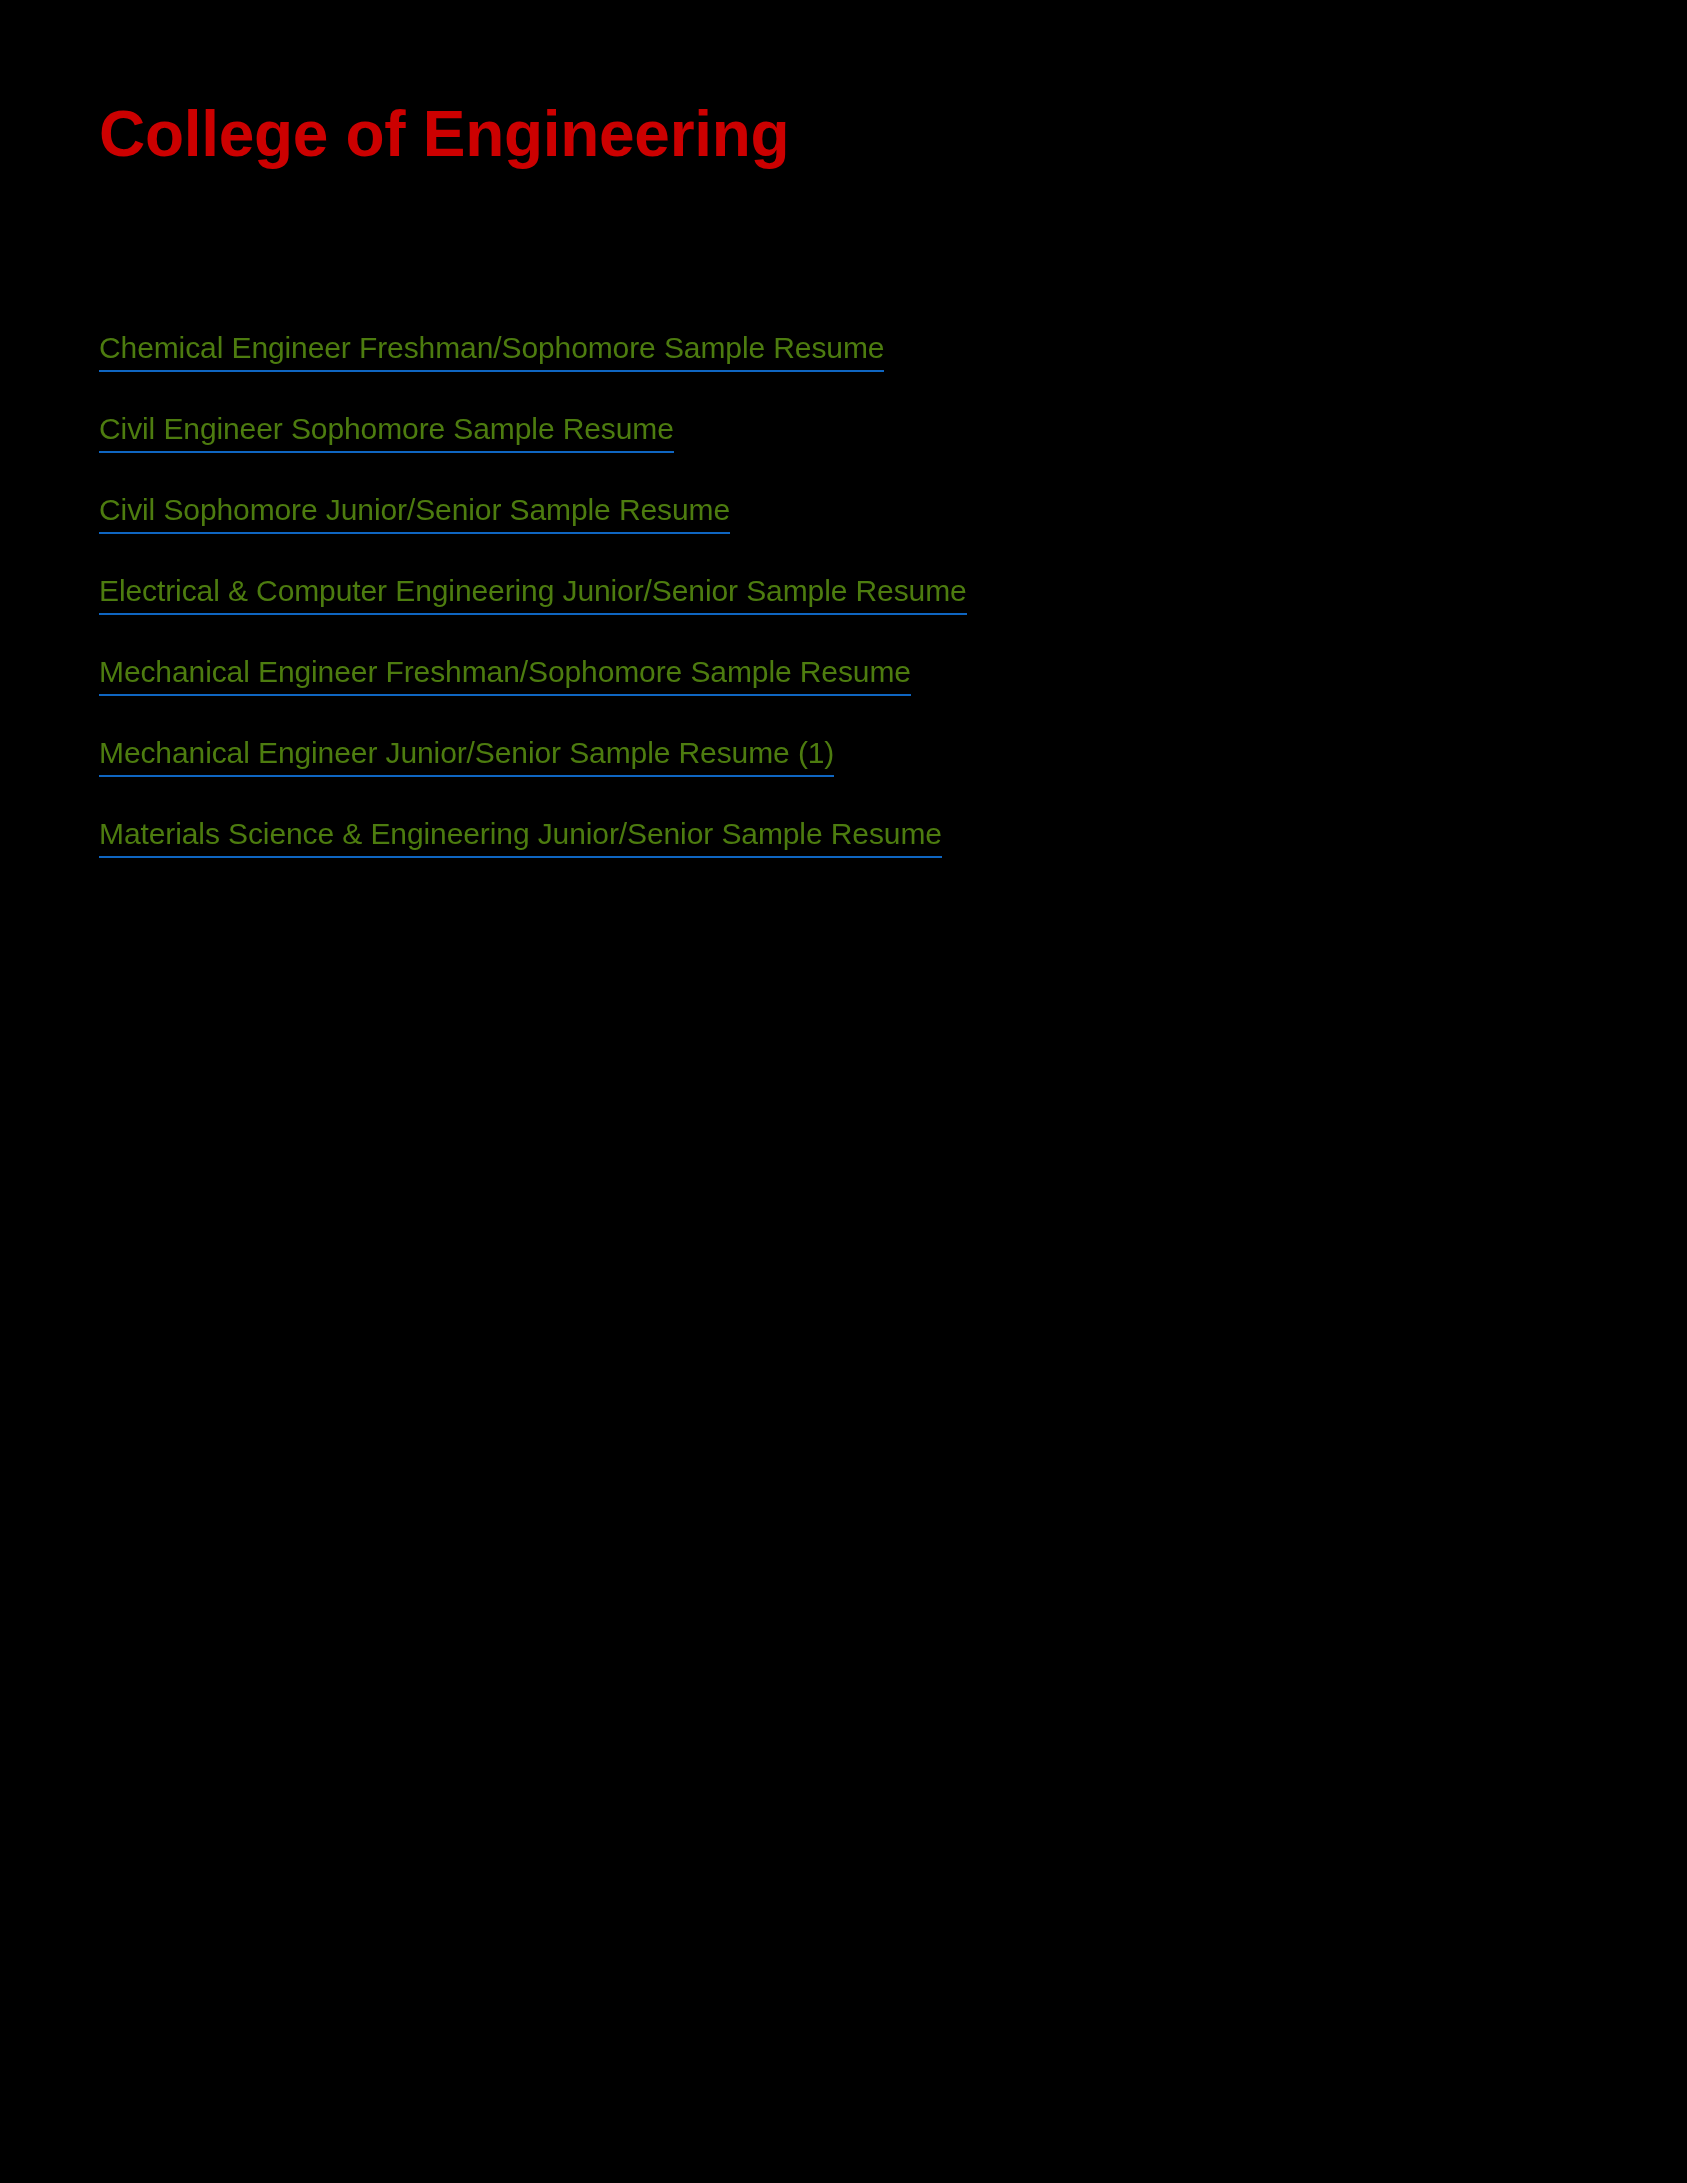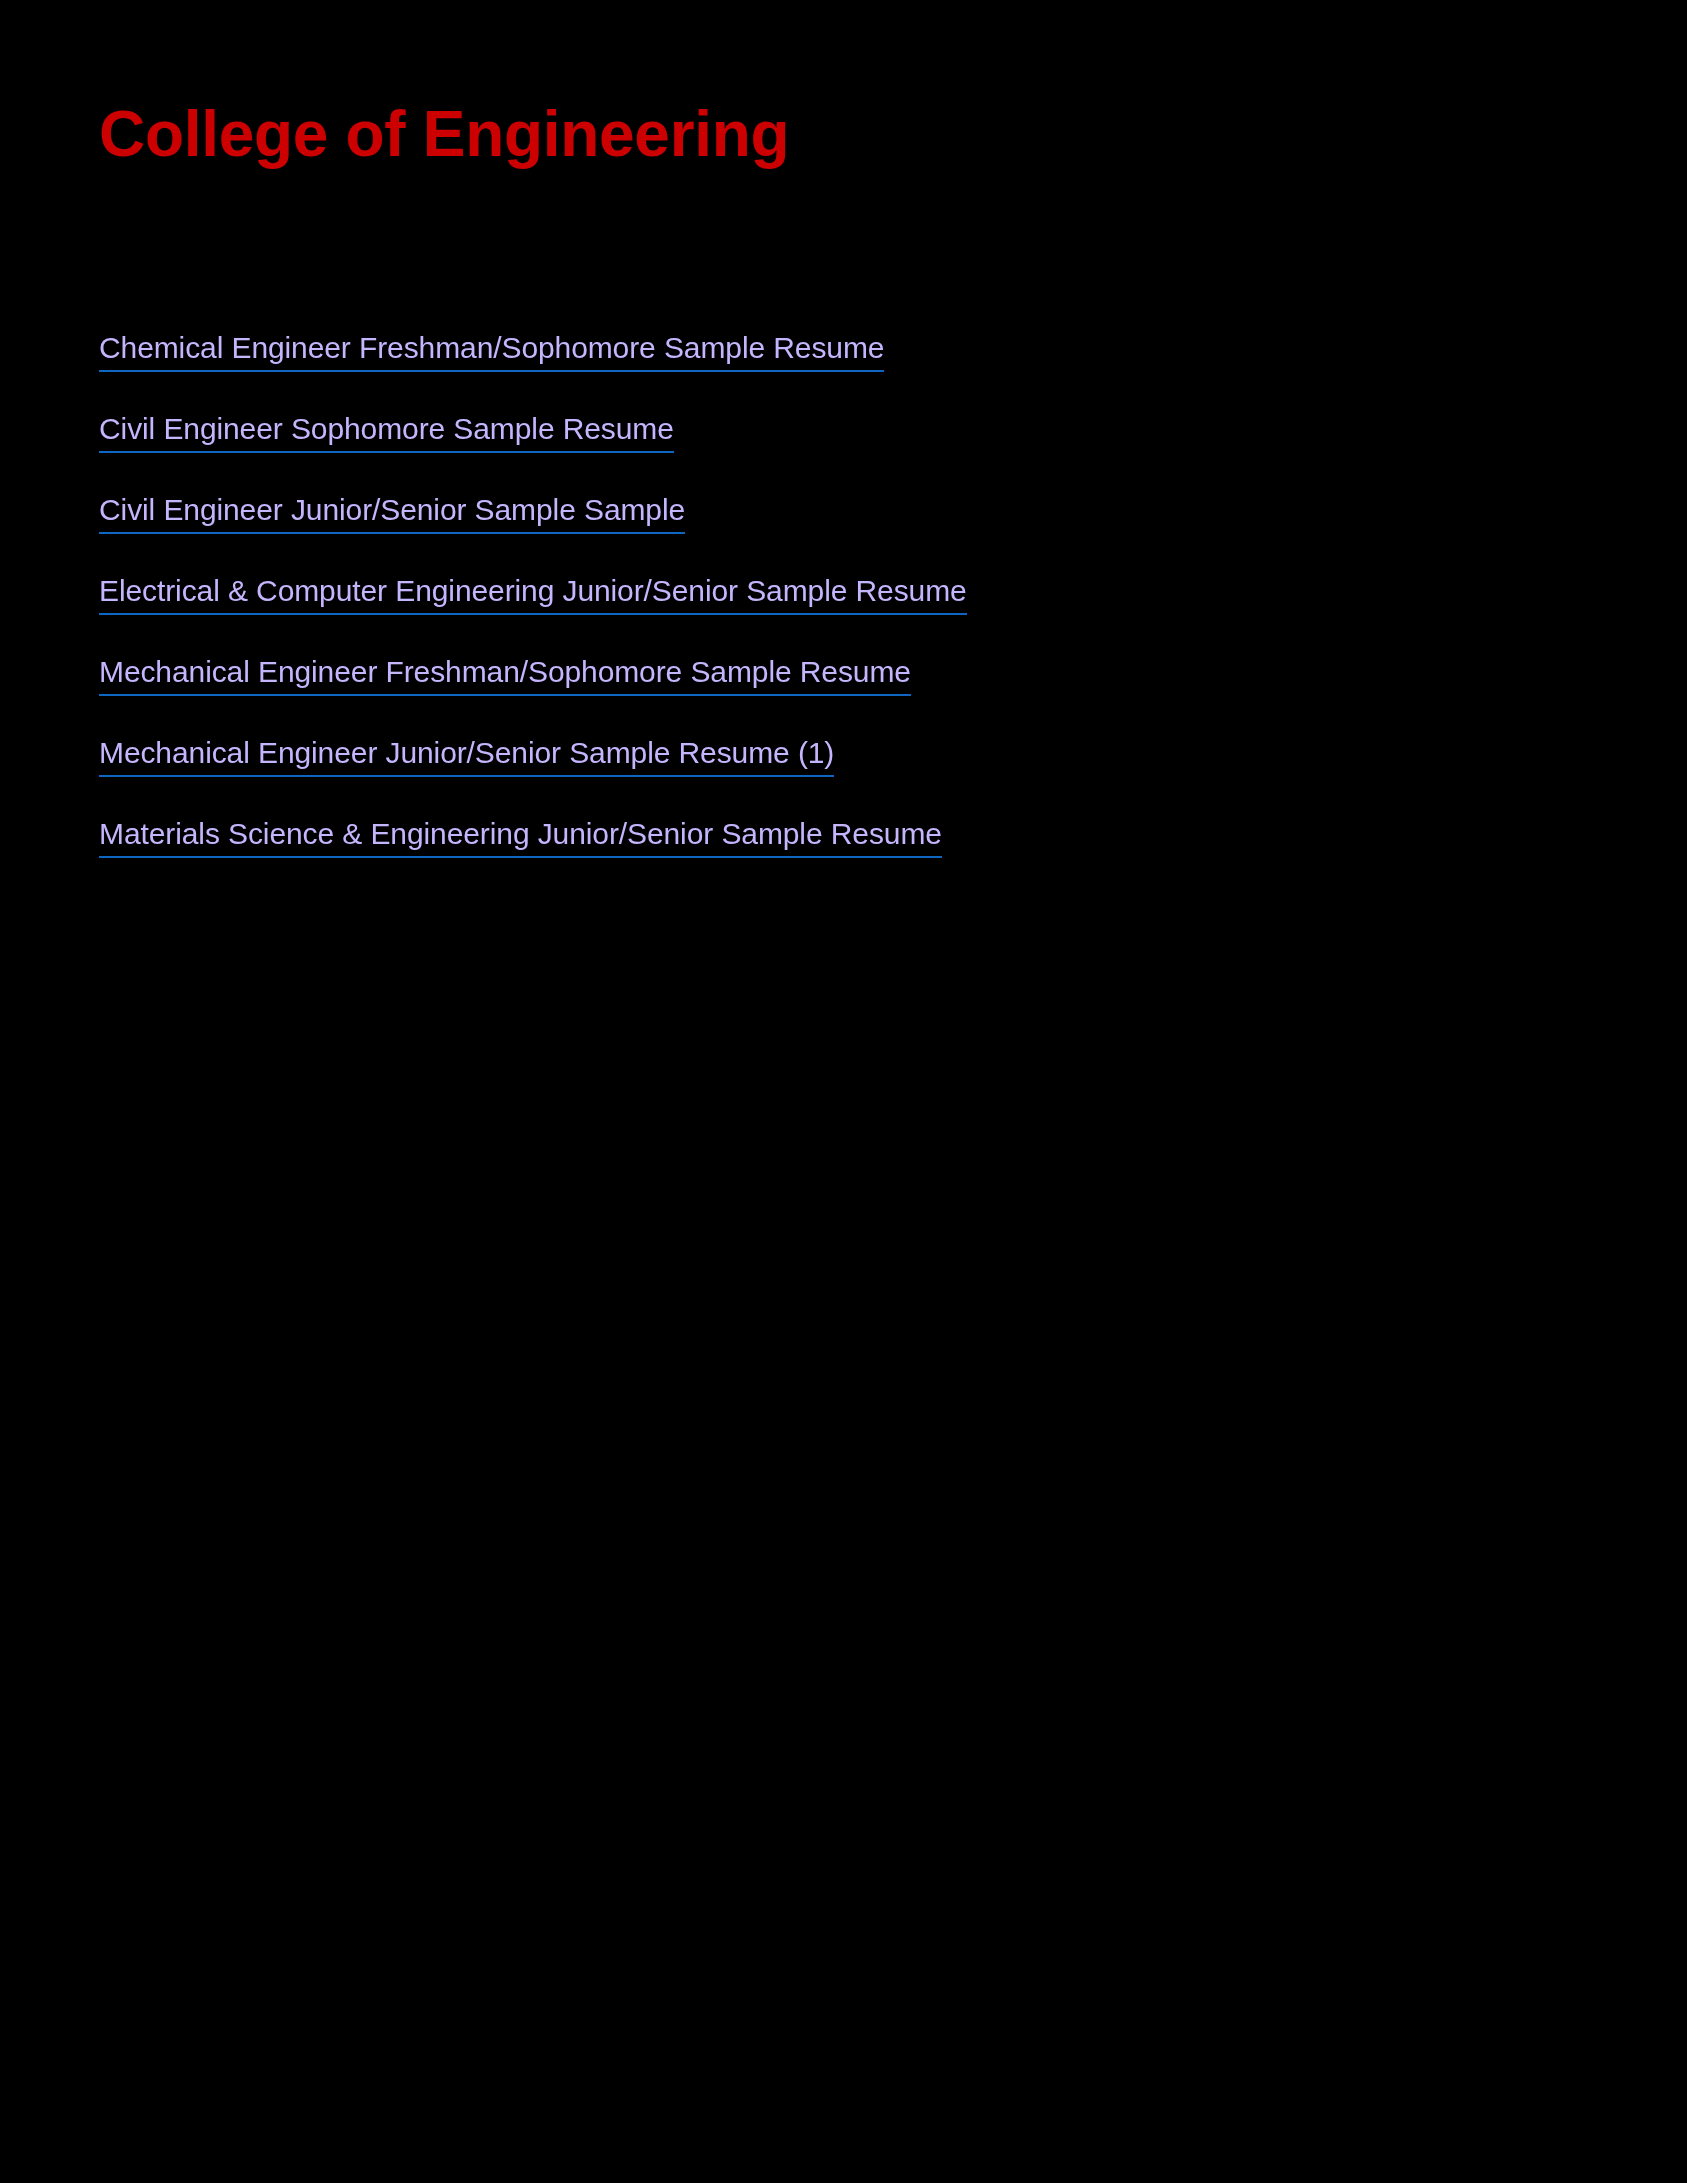--- a/index.html
+++ b/index.html
@@ -72,21 +72,21 @@
     display: block;
   }
 
   .resume-link {
     display: inline-block;
     font-family: "Liberation Sans", sans-serif;
     font-size: 30px;
     font-weight: 400;
     line-height: 38px;
     letter-spacing: -0.1px;
-    color: #c4b5fd;
+    color: #4d7c0f;
     text-decoration: none;
     border-bottom: 2.6px solid #0F66C2;
     padding-bottom: 2.6px;
     white-space: nowrap;
     cursor: pointer;
   }
 </style>
 </head>
 <body>
 
@@ -97,21 +97,21 @@
   </div>
 
   <ul class="resume-list" id="resume-list">
     <li class="resume-item">
       <a class="resume-link" href="#">Chemical Engineer Freshman/Sophomore Sample Resume</a>
     </li>
     <li class="resume-item">
       <a class="resume-link" href="#">Civil Engineer Sophomore Sample Resume</a>
     </li>
     <li class="resume-item">
-      <a class="resume-link" href="#">Civil Engineer Junior/Senior Sample Sample</a>
+      <a class="resume-link" href="#">Civil Sophomore Junior/Senior Sample Resume</a>
     </li>
     <li class="resume-item">
       <a class="resume-link" href="#">Electrical &amp; Computer Engineering Junior/Senior Sample Resume</a>
     </li>
     <li class="resume-item">
       <a class="resume-link" href="#">Mechanical Engineer Freshman/Sophomore Sample Resume</a>
     </li>
     <li class="resume-item">
       <a class="resume-link" href="#">Mechanical Engineer Junior/Senior Sample Resume (1)</a>
     </li>

